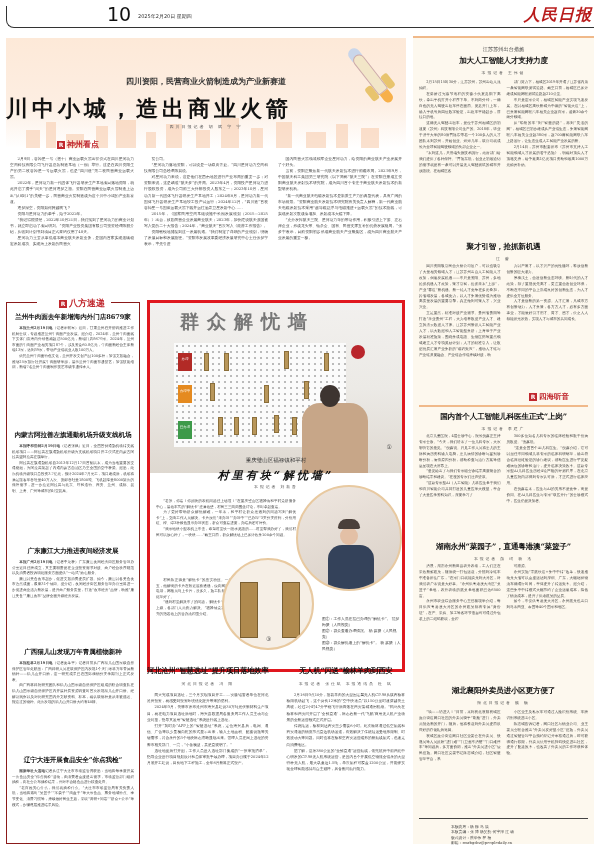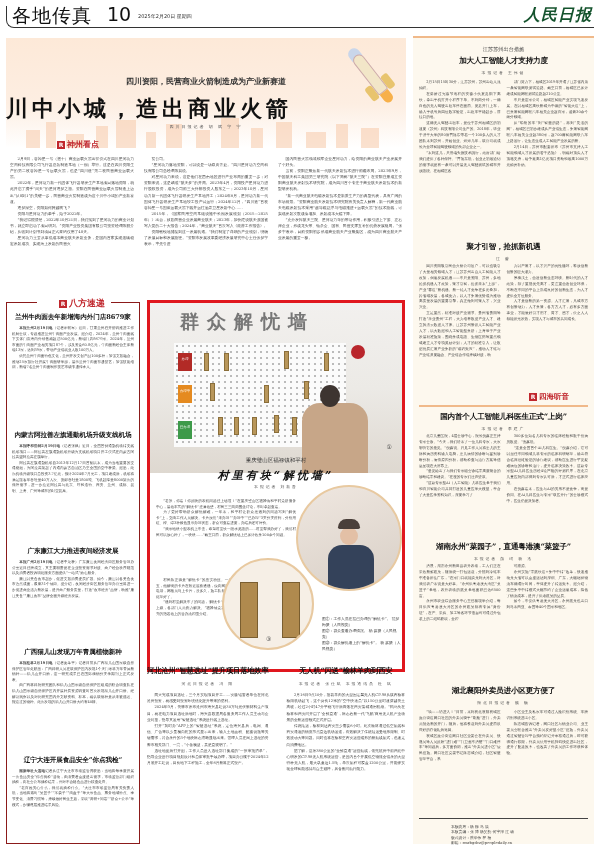--- a/index.html
+++ b/index.html
@@ -4,21 +4,21 @@
 <style>
   * { box-sizing: border-box; margin: 0; padding: 0; }
   html, body { width: 600px; height: 848px; background: #ffffff; overflow: hidden; }
   body { font-family: "DejaVu Serif", serif; color: #222; position: relative; }
 
   .masthead { position: absolute; left: 0; top: 0; width: 600px; height: 30px; }
   .masthead .frame { position: absolute; left: 6px; top: 6px; width: 588px; height: 22px; border-left: 1.5px solid #333; border-bottom: 1.5px solid #333; border-bottom-left-radius: 8px; }
   .masthead .section { position: absolute; left: 12px; top: 3px; font-family: "DejaVu Sans", sans-serif; font-size: 19px; letter-spacing: 1px; color: #111; }
   .masthead .pageno { position: absolute; left: 107px; top: 3px; font-family: "DejaVu Sans", sans-serif; font-size: 19px; color: #111; }
   .masthead .date { position: absolute; left: 138px; top: 13px; font-family: "DejaVu Sans", sans-serif; font-size: 5px; color: #333; }
-  .masthead .logo { position: absolute; right: 8px; top: 5px; font-family: "DejaVu Serif", serif; font-style: italic; font-size: 16px; font-weight: bold; color: #14532d; letter-spacing: 1px; }
+  .masthead .logo { position: absolute; right: 8px; top: 5px; font-family: "DejaVu Serif", serif; font-style: italic; font-size: 16px; font-weight: bold; color: #b91c1c; letter-spacing: 1px; }
 
   .lead { position: absolute; left: 6px; top: 38px; width: 400px; height: 330px; }
   .lead-banner { position: absolute; left: 0; top: 0; width: 400px; height: 110px; background: linear-gradient(180deg,#fde9d8 0%, #fdeee2 60%, #fff 100%); overflow: hidden; }
   .skyline { position: absolute; bottom: 0; left: 0; width: 100%; height: 32px; }
   .skyline span { position: absolute; bottom: 0; background: #f6c9a8; opacity: .55; }
   .rocket { position: absolute; right: 14px; top: 4px; width: 40px; height: 70px; transform: rotate(-38deg); }
   .rocket .body { position: absolute; left: 14px; top: 8px; width: 12px; height: 46px; background: #f2e6c8; border: 1px solid #caa; border-radius: 6px 6px 2px 2px; }
   .rocket .nose { position: absolute; left: 14px; top: 0; width: 12px; height: 12px; background: #c9d6ea; border-radius: 6px 6px 0 0; }
   .rocket .fin-l { position: absolute; left: 6px; top: 40px; width: 8px; height: 16px; background: #e8c46e; border-radius: 3px; }
   .rocket .fin-r { position: absolute; left: 26px; top: 40px; width: 8px; height: 16px; background: #e8c46e; border-radius: 3px; }
@@ -85,21 +85,20 @@
   .right .tag-sihai { position: absolute; left: 116px; top: 253px; }
   .right .tag-sihai .column-tag { font-size: 7.5px; }
   .credits { position: absolute; left: 38px; top: 788px; width: 140px; font-size: 3.8px; line-height: 5.4px; color: #444; }
   .credits-line { position: absolute; left: 6px; top: 782px; width: 169px; height: 1px; background: #444; }
 </style>
 </head>
 <body>
 
 <header class="masthead">
   <div class="frame"></div>
-  <span class="section">各地传真</span>
   <span class="pageno">10</span>
   <span class="date">2025年2月20日 星期四</span>
   <span class="logo">人民日报</span>
 </header>
 
 <article class="lead">
   <div class="lead-banner">
     <div class="skyline">
       <span style="left:20px;width:14px;height:18px"></span>
       <span style="left:40px;width:10px;height:26px"></span>

